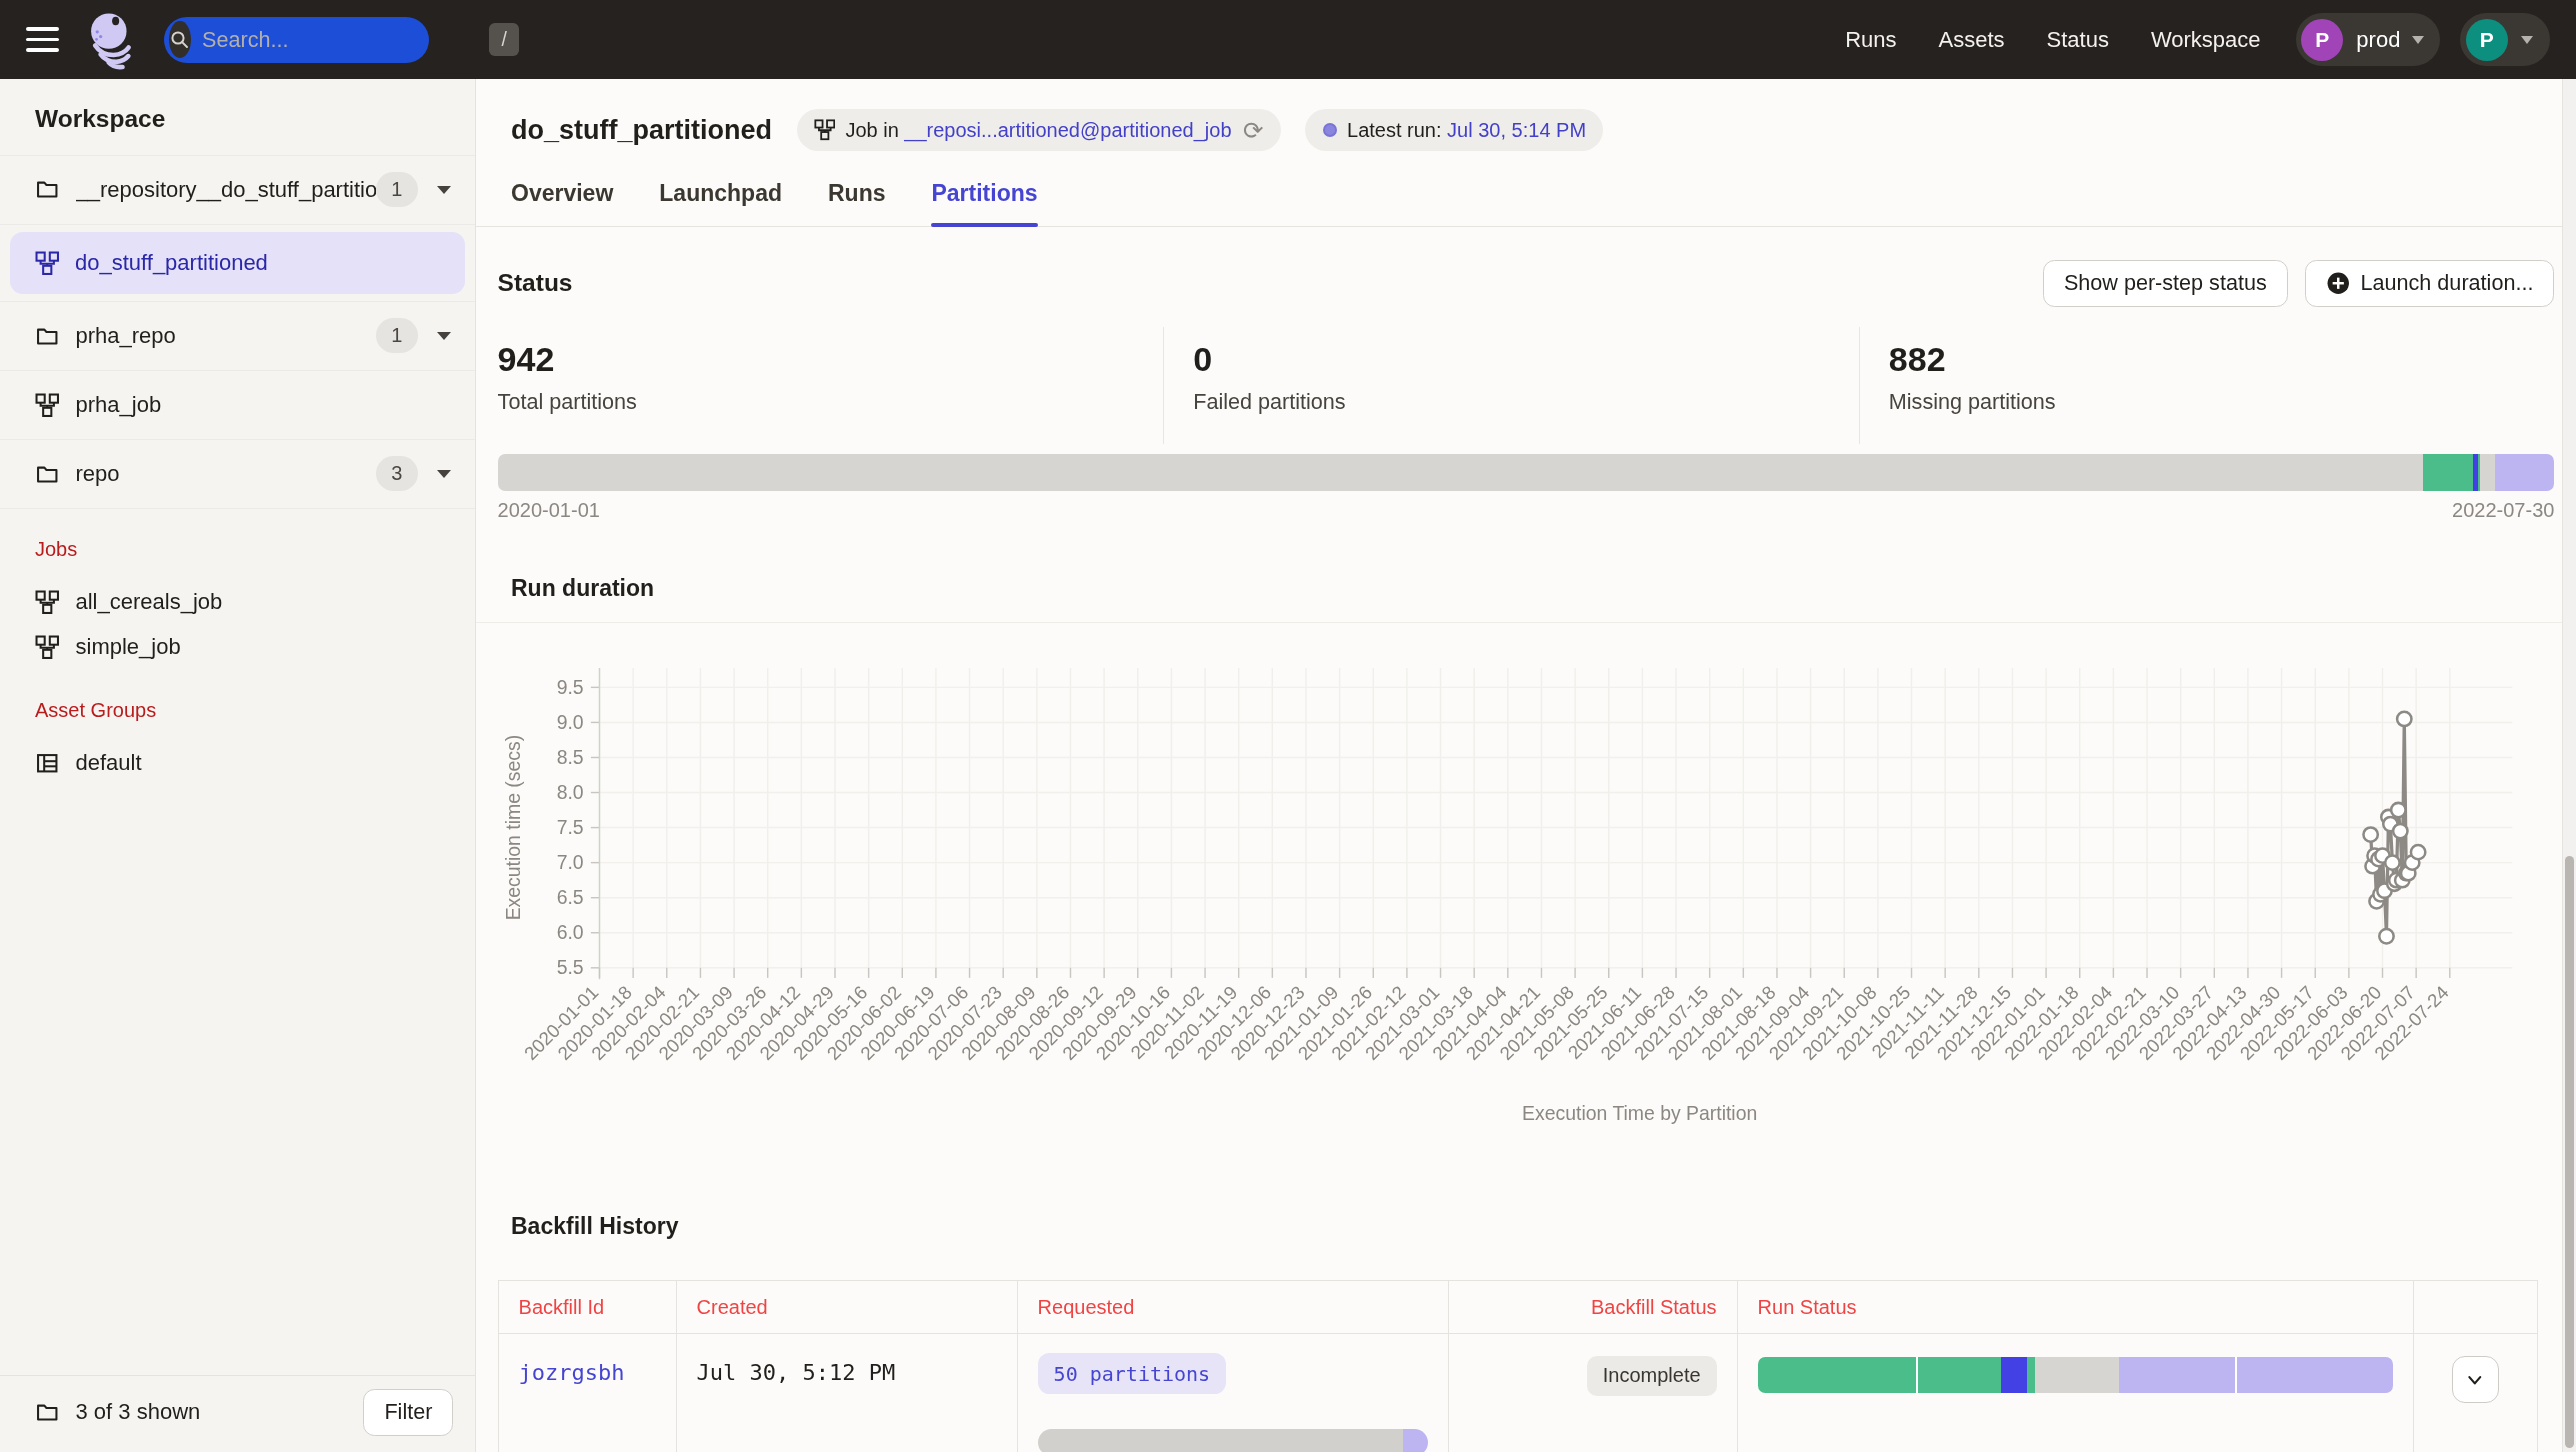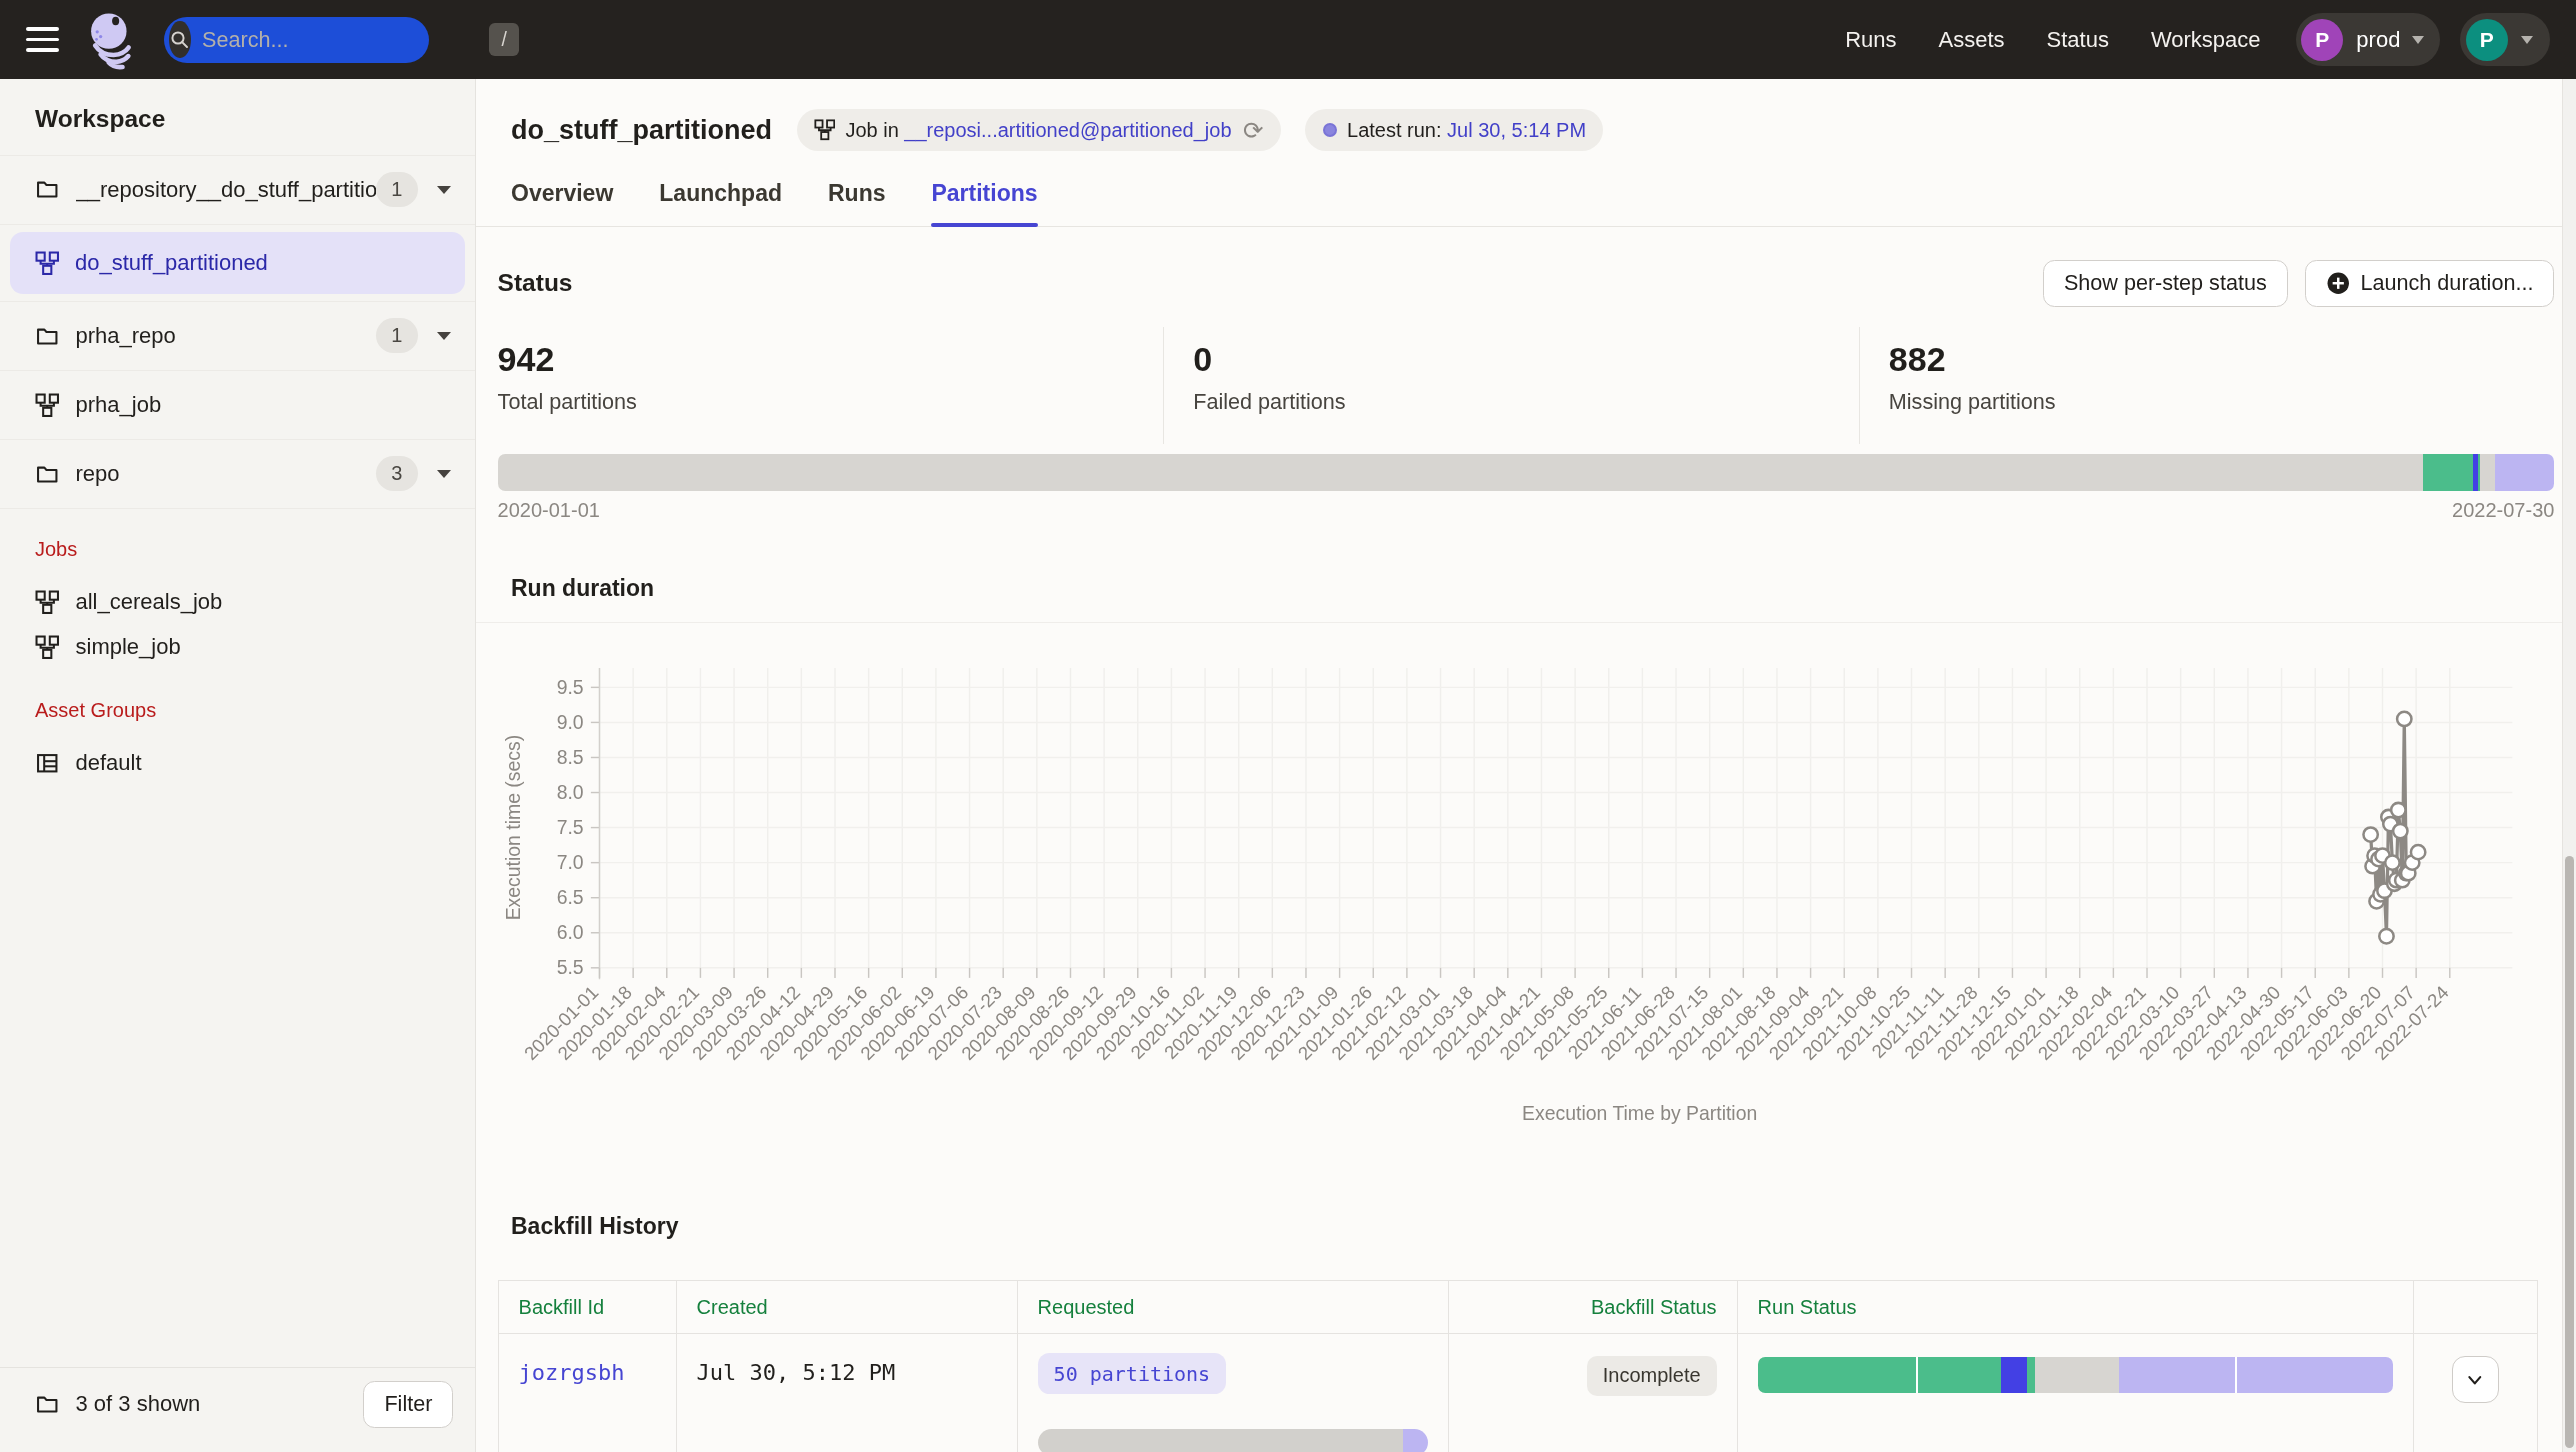--- a/index.html
+++ b/index.html
@@ -51,21 +51,21 @@
     border-top:8.6px solid #45423E; }
   .sb-selwrap { padding:7.2px 10px; border-bottom:1.4px solid #ECEAE6; }
   .sb-selected { height:62px; border-radius:13px; background:var(--selected-bg,#E4E1F8);
     display:flex; align-items:center; padding:0 0 0 24.5px; color:var(--selected-text,#2B28A8);
     font-size:22px; cursor:pointer; }
   .sb-selected .ic { margin-right:16px; display:flex; }
   .sb-section { padding:29px 0 0 35px; }
   .sb-seclabel { color:#b91c1c; font-size:20px; margin-bottom:18.7px; }
   .sb-item { display:flex; align-items:center; height:45px; font-size:22px; cursor:pointer; }
   .sb-item .ic { margin-right:16px; display:flex; }
-  .sb-foot { position:absolute; left:0; right:0; bottom:12px; height:73px; border-top:1.4px solid #E5E3DF;
+  .sb-foot { position:absolute; left:0; right:0; bottom:4px; height:73px; border-top:1.4px solid #E5E3DF;
     display:flex; align-items:center; padding:0 21.6px 0 35px; background:var(--sidebar-bg,#F5F4F1); }
   .sb-foot .ic { margin-right:16px; display:flex; }
   .sb-foot .txt { flex:1; font-size:22px; }
   .btn { height:47px; border:1.4px solid #D2CFCB; border-radius:11.5px; background:#FFFFFF;
     font-size:21.6px; color:#211F1C; display:inline-flex; align-items:center; padding:0 20px;
     cursor:pointer; font-family:"Liberation Sans",sans-serif; }
 
   
   .main { position:absolute; left:476px; top:79px; right:0; bottom:0; background:#FCFBF9; }
   .hdr-row { display:flex; align-items:center; padding:30px 21.6px 0 35px; }
@@ -103,21 +103,21 @@
   .rundur-hd { margin:53px 0 0 35px; font-size:23px; font-weight:bold; padding-bottom:20px; }
   .rundur-sep { border-top:1.4px solid #EFEDEA; }
 
   .chart-wrap { margin:32px 21.6px 0 21.6px; height:489px; }
 
   .bf-hd { margin:69px 0 0 35px; font-size:23px; font-weight:bold; }
 
   table.bft { border-collapse:collapse; margin:40px 38px 0 21.6px; width:2040px; table-layout:fixed;
     background:#FCFBF9; }
   .bft th, .bft td { border:1.4px solid #E5E3E0; vertical-align:middle; }
-  .bft th { height:53px; font-size:20px; color:#15803d; font-weight:normal; text-align:left;
+  .bft th { height:53px; font-size:20px; color:#ef4444; font-weight:normal; text-align:left;
     padding:0 20px; }
   .bft th.ra { text-align:right; }
   .bft td { height:173px; padding:0 20px; vertical-align:top; }
   .bft td .cellpad { padding-top:26px; }
   .id-link { color:var(--accent-blue,#4645D2); font-size:22px; text-decoration:none; cursor:pointer; }
   .created { font-size:22px; }
   .tagpill { display:inline-block; background:#E7E4F8; color:var(--accent-blue,#4645D2);
     border-radius:11.5px; padding:8.6px 16px; font-size:20px; cursor:pointer; }
   .minibar { display:flex; height:27px; border-radius:13.7px; overflow:hidden; margin-top:35px; }
   .statuspill { display:inline-block; background:#ECEAE6; color:#39362F; border-radius:10px;

